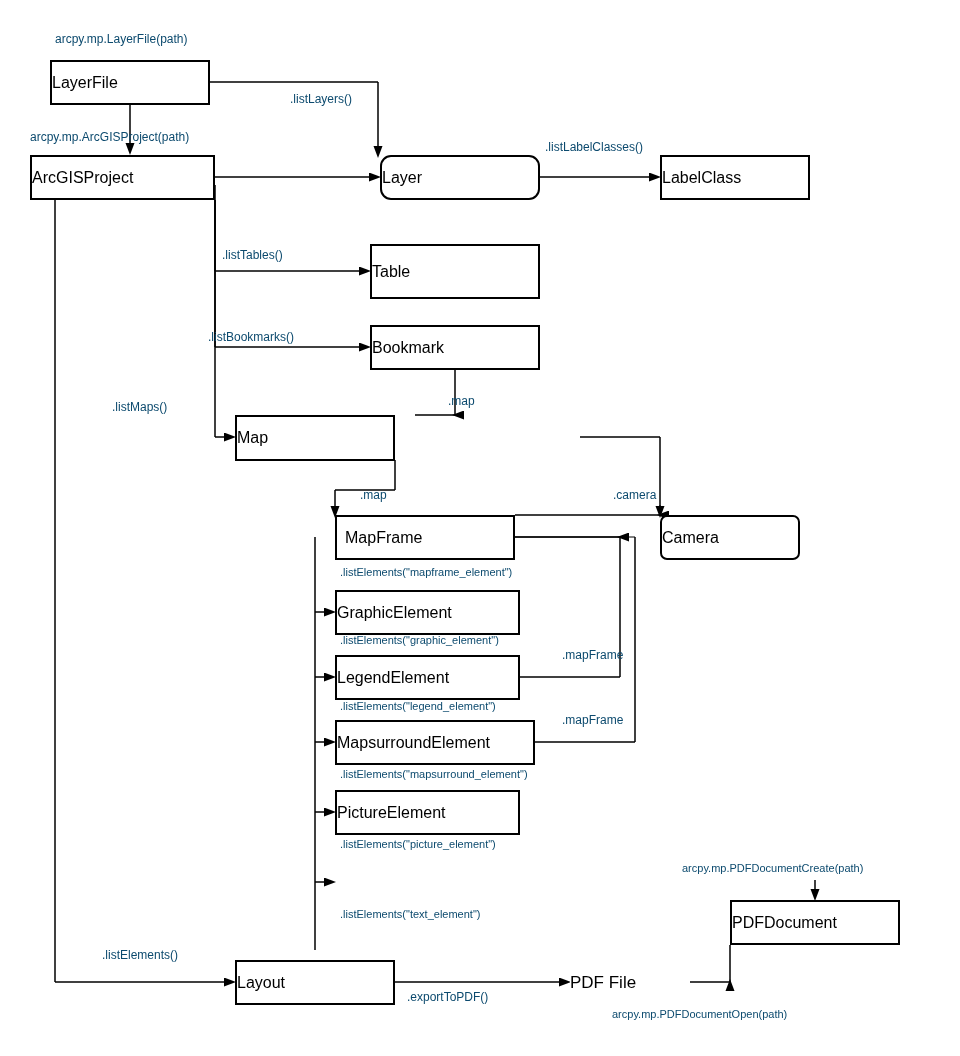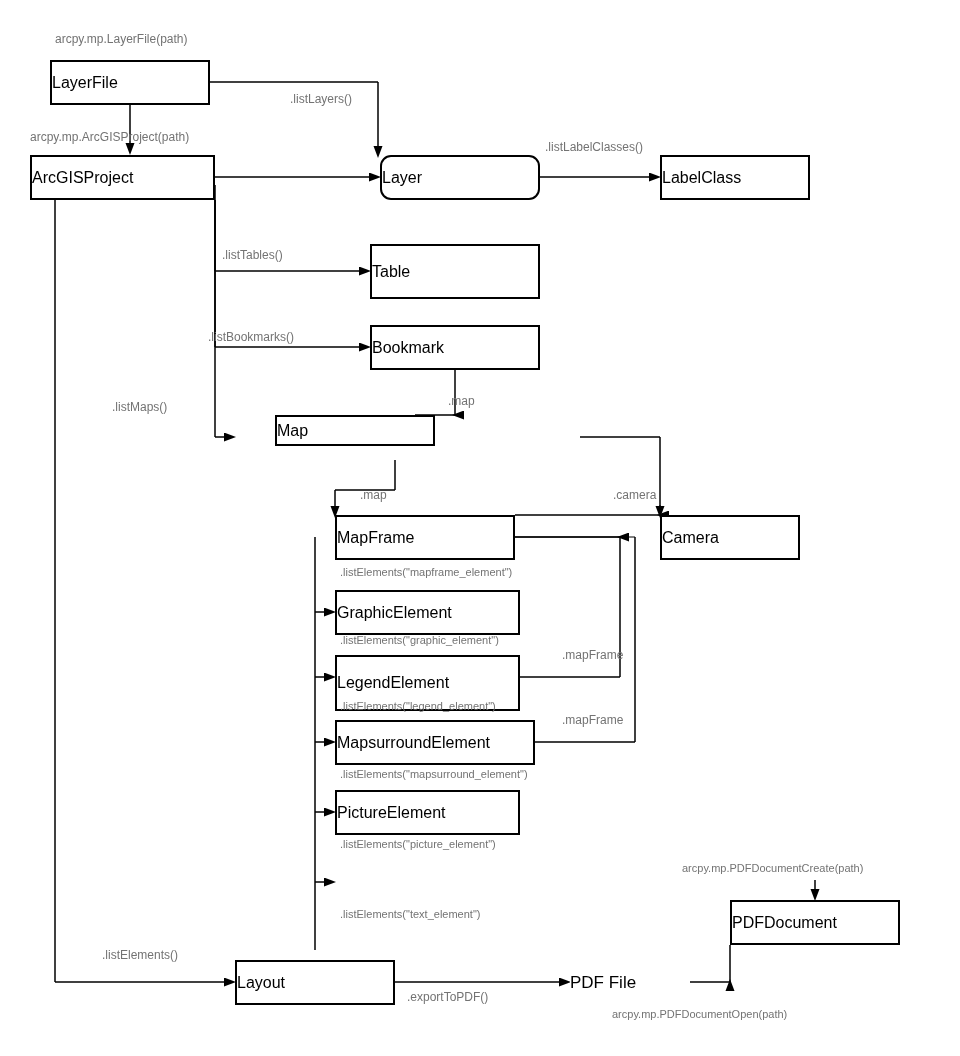--- a/index.html
+++ b/index.html
@@ -23,21 +23,21 @@
       background: #fff;
       display: flex;
       align-items: center;
       justify-content: flex-start;
       font-size: 16px;
       font-weight: normal;
     }
     .label {
       position: absolute;
       font-size: 12px;
-      color: #737373;
+      color: #0c4a6e;
       white-space: nowrap;
     }
     svg.arrows {
       position: absolute;
       top: 0; left: 0;
       width: 960px;
       height: 1056px;
       pointer-events: none;
     }
   </style>
@@ -130,37 +130,37 @@
   </div>
 
   <div class="box" style="left:370px;top:244px;width:170px;height:55px;">
     <span>Table</span>
   </div>
 
   <div class="box" style="left:370px;top:325px;width:170px;height:45px;">
     <span>Bookmark</span>
   </div>
 
-  <div class="box" style="left:235px;top:415px;width:160px;height:31px;margin-left:40px;">
+  <div class="box" style="left:235px;top:415px;width:160px;height:46px;">
     <span>Map</span>
   </div>
 
-  <div class="box" style="left:335px;top:515px;width:180px;height:45px;">
+  <div class="box" style="left:335px;top:515px;width:180px;height:45px;padding-left:8px;">
     <span>MapFrame</span>
   </div>
 
-  <div class="box" style="left:660px;top:515px;width:140px;height:45px;">
+  <div class="box" style="left:660px;top:515px;width:140px;height:45px;border-radius:7px;">
     <span>Camera</span>
   </div>
 
   <div class="box" style="left:335px;top:590px;width:185px;height:45px;">
     <span>GraphicElement</span>
   </div>
 
-  <div class="box" style="left:335px;top:655px;width:185px;height:56px;">
+  <div class="box" style="left:335px;top:655px;width:185px;height:45px;">
     <span>LegendElement</span>
   </div>
 
   <div class="box" style="left:335px;top:720px;width:200px;height:45px;">
     <span>MapsurroundElement</span>
   </div>
 
   <div class="box" style="left:335px;top:790px;width:185px;height:45px;">
     <span>PictureElement</span>
   </div>

